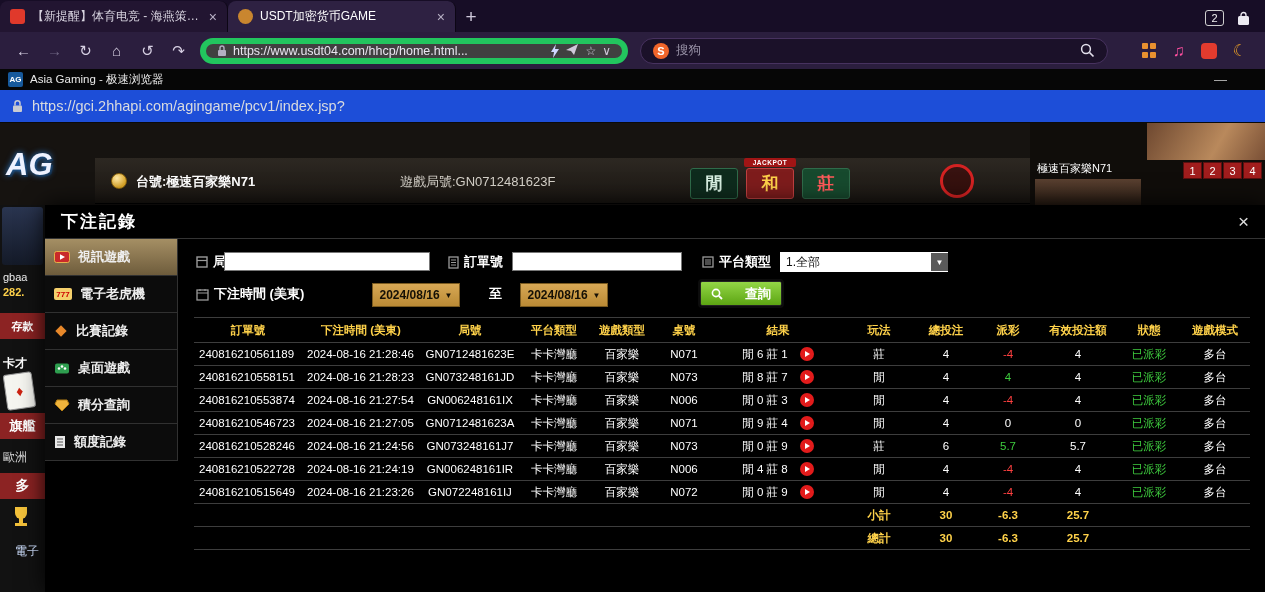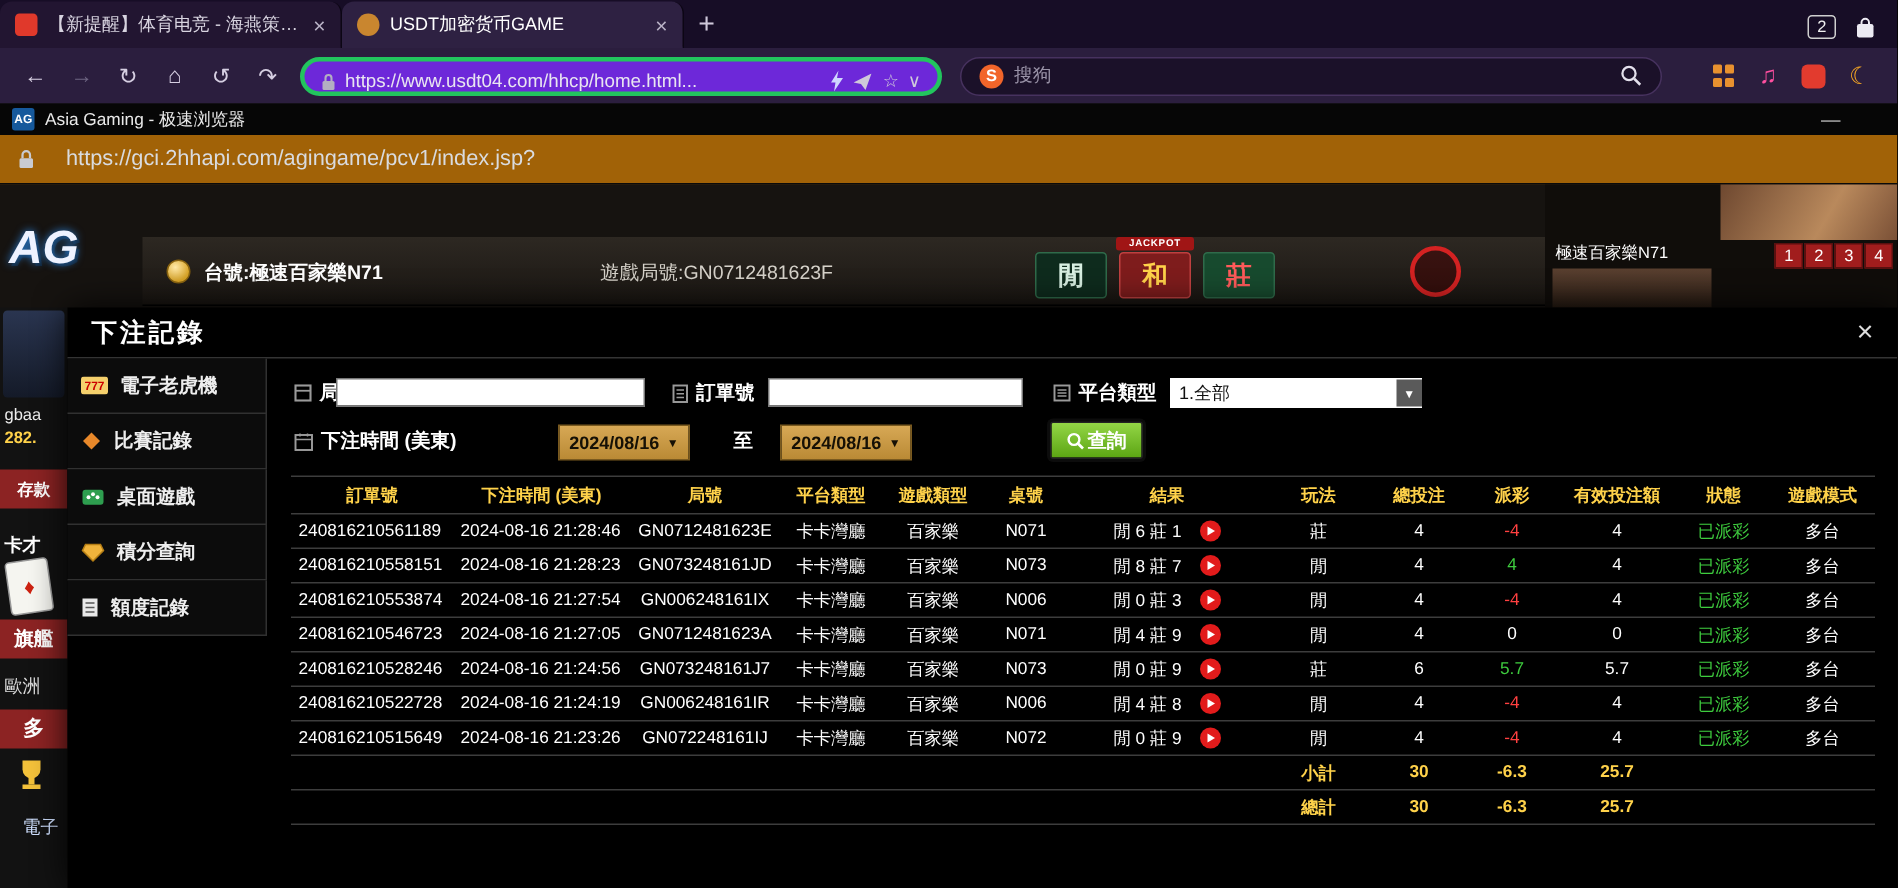--- a/index.html
+++ b/index.html
@@ -19,44 +19,44 @@
   .fav.f2{background:#c9862f;border-radius:50%}
   .newtab{width:30px;height:30px;color:#cfc8da;font-size:19px;display:flex;align-items:center;justify-content:center}
   .tab-right{margin-left:auto;display:flex;align-items:center;gap:12px;padding:0 14px 6px 0}
   .count-badge{min-width:19px;height:16px;border:1px solid #cfcfcf;border-radius:3px;color:#efefef;
        font-size:11px;display:flex;align-items:center;justify-content:center;padding:0 3px}
 
   
   .toolbar{position:absolute;top:32px;left:0;right:0;height:37px;background:#2b1e3e;display:flex;align-items:center;gap:4px;padding:0 10px}
   .navic{width:27px;height:26px;color:#d6cfe2;font-size:15px;display:flex;align-items:center;justify-content:center;border-radius:4px}
   .navic.dim{color:#6e6582}
-  .url-pill{width:428px;height:26px;background:#6d28d9;border:3px solid #22c55e;border-radius:14px;
-       display:flex;align-items:flex-end;gap:6px;padding:0 11px;color:#e9e5f1;font-size:12.5px;margin-left:4px}
+  .url-pill{width:428px;height:26px;background:#404040;border:6px solid #22c55e;border-radius:14px;
+       display:flex;align-items:flex-start;gap:6px;padding:0 11px;color:#e9e5f1;font-size:12.5px;margin-left:4px}
   .url-text{flex:1;white-space:nowrap;overflow:hidden}
   .mini{color:#cfc8da;font-size:12px;flex:none}
   .search-pill{width:468px;height:26px;background:#1b1129;border:1px solid #47325f;border-radius:14px;
        display:flex;align-items:center;gap:7px;padding:0 12px;margin-left:8px}
   .sogou{width:16px;height:16px;border-radius:50%;background:#f2652a;color:#fff;font-size:11px;font-weight:bold;
        display:flex;align-items:center;justify-content:center;flex:none}
   .search-label{color:#9a93a8;font-size:12.5px;flex:1}
   .tb-right{margin-left:auto;display:flex;align-items:center;gap:16px;padding-right:8px}
   .gridic{width:15px;height:15px;display:grid;grid-template-columns:6px 6px;grid-gap:2px}
   .gridic i{width:6px;height:6px;background:#e8912f;border-radius:1px}
   .music{color:#ff4fa0;font-size:16px}
   .redapp{width:16px;height:16px;background:#e23b2e;border-radius:4px;display:inline-block}
   .moon{color:#f5a623;font-size:16px}
 
   
   .apptitle{position:absolute;top:69px;left:0;right:0;height:21px;background:#060606;display:flex;align-items:center;gap:7px;
        padding:0 8px;color:#e9e9e9;font-size:11.5px}
   .aglogo-sm{width:15px;height:15px;background:#16599c;color:#fff;border-radius:2px;font-size:8px;font-weight:bold;
        display:flex;align-items:center;justify-content:center;flex:none}
   .minbtn{margin-left:auto;margin-right:30px;color:#bbb;font-size:13px}
-  .appurl{position:absolute;top:90px;left:0;right:0;height:33px;background:#a16207;border-bottom:1px solid #0a0a0a;
-       display:flex;align-items:center;gap:21px;padding:0 12px;color:#d9dbdf;font-size:14.5px}
+  .appurl{position:absolute;top:90px;left:0;right:0;height:33px;background:#1d4ed8;border-bottom:1px solid #0a0a0a;
+       display:flex;align-items:center;gap:9px;padding:0 12px;color:#d9dbdf;font-size:14.5px}
 
   
   .game{position:absolute;top:123px;left:0;right:0;bottom:0;background:#161310}
   .ag-big{position:absolute;left:6px;top:24px;color:#eef2ff;font-size:31px;font-style:italic;font-weight:bold;
        text-shadow:0 0 6px #2d7fd4,2px 2px 0 #123}
   .game-top{position:absolute;left:95px;top:35px;width:935px;height:46px;background:linear-gradient(#2d2822,#1a1612);border-bottom:1px solid #000}
   .tinfo{position:absolute;left:16px;top:15px;width:16px;height:16px;border-radius:50%;
        background:radial-gradient(circle at 35% 30%,#ffe9a8,#d8a427 70%);border:1px solid #8a6410}
   .tlabel{position:absolute;left:41px;top:15px;color:#fff;font-size:13px;font-weight:bold}
   .rlabel{position:absolute;left:305px;top:15px;color:#d6d2ca;font-size:13px}
@@ -114,21 +114,21 @@
   .select{position:absolute;top:13px;left:602px;width:168px;height:20px;background:#fff;display:flex;align-items:center;
        font-size:12px;color:#111;padding-left:6px}
   .sel-arrow{margin-left:auto;width:17px;height:18px;background:#5a5a5a;color:#fff;font-size:8px;
        display:flex;align-items:center;justify-content:center}
   .datebox{position:absolute;top:44px;width:88px;height:24px;background:linear-gradient(#d7a855,#ba8a35);
        border:1px solid #7a5a1f;color:#151005;font-size:12px;font-weight:bold;display:flex;align-items:center;justify-content:center;gap:5px}
   .d-arrow{font-size:8px}
   .tolabel{position:absolute;top:46px;left:311px;color:#fff;font-size:13px;font-weight:bold}
   .querybtn{position:absolute;top:42px;left:522px;height:25px;padding:0 10px;background:linear-gradient(#93d646,#5ca513);
        border:1px solid #222;box-shadow:0 0 0 2px #0c0c0c;color:#fff;font-weight:bold;font-size:13px;
-       display:flex;align-items:center;gap:2px;border-radius:2px}
+       display:flex;align-items:center;gap:22px;border-radius:2px}
 
   table.bets{border-collapse:collapse;table-layout:fixed;width:1056px;margin-left:16px;font-size:11.5px;color:#fff}
   .bets th{color:#ffd24a;font-weight:bold;height:25px;border-top:1px solid #3d3d3d;border-bottom:1px solid #3d3d3d;
        white-space:nowrap;overflow:hidden}
   .bets td{height:23px;text-align:center;border-bottom:1px solid #3d3d3d;white-space:nowrap;overflow:hidden}
   .bets td.left{text-align:left;padding-left:5px}
   .bets td.neg{color:#ff4040}
   .bets td.pos{color:#3ecc3e}
   .bets td.paid{color:#3ecc3e}
   .result-cell span{vertical-align:middle}
@@ -267,20 +267,29 @@
   </div>
 
   <div class="modal">
     <div class="modal-title">
       <span>下注記錄</span>
       <span class="modal-close">×</span>
     </div>
     <div class="modal-body">
 
       <div class="menu">
+        <div class="menu-item active">
+          <span class="mi-icon">
+            <svg width="16" height="13" viewBox="0 0 16 13">
+                <rect x="0.5" y="0.5" width="15" height="11" rx="2" fill="#c92a2a" stroke="#e8b04a"></rect>
+                <polygon points="6,3.2 11,6 6,8.8" fill="#fff"></polygon>
+              </svg>
+          </span>
+          <span>視訊遊戲</span>
+        </div>
         <div class="menu-item">
           <span class="mi-icon">
             <svg width="18" height="12" viewBox="0 0 18 12">
                 <rect width="18" height="12" rx="2" fill="#f5d06c"></rect>
                 <text x="9" y="9.2" font-size="8" fill="#c00" text-anchor="middle" font-weight="bold">777</text>
               </svg>
           </span>
           <span>電子老虎機</span>
         </div>
         <div class="menu-item">
@@ -463,21 +472,21 @@
                 <td class="paid">已派彩</td>
                 <td>多台</td>
               </tr>
               <tr>
                 <td class="left">240816210546723</td>
                 <td class="left">2024-08-16 21:27:05</td>
                 <td>GN0712481623A</td>
                 <td>卡卡灣廳</td>
                 <td>百家樂</td>
                 <td>N071</td>
-                <td class="result-cell"><span>閒 4 莊 9</span><span class="playbtn"></span></td>
+                <td class="result-cell"><span>閒 9 莊 4</span><span class="playbtn"></span></td>
                 <td>閒</td>
                 <td>4</td>
                 <td>0</td>
                 <td>0</td>
                 <td class="paid">已派彩</td>
                 <td>多台</td>
               </tr>
               <tr>
                 <td class="left">240816210528246</td>
                 <td class="left">2024-08-16 21:24:56</td>

